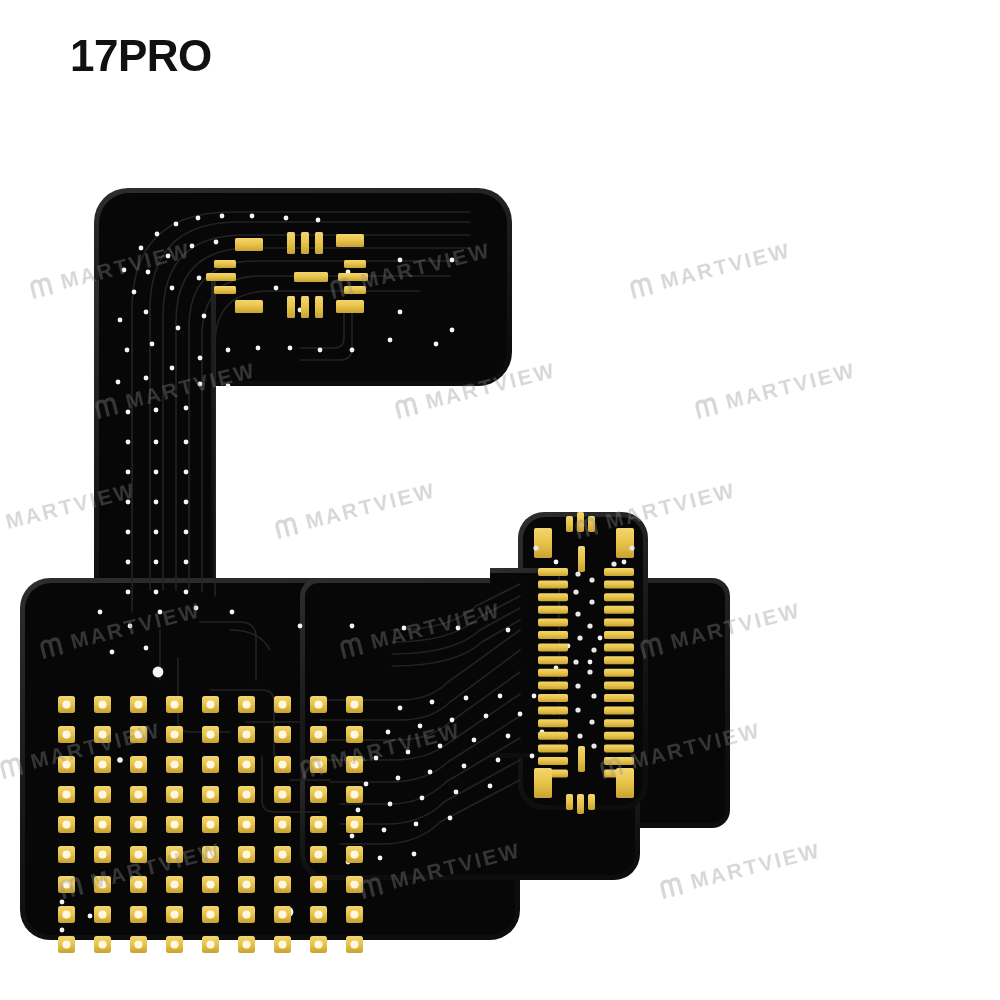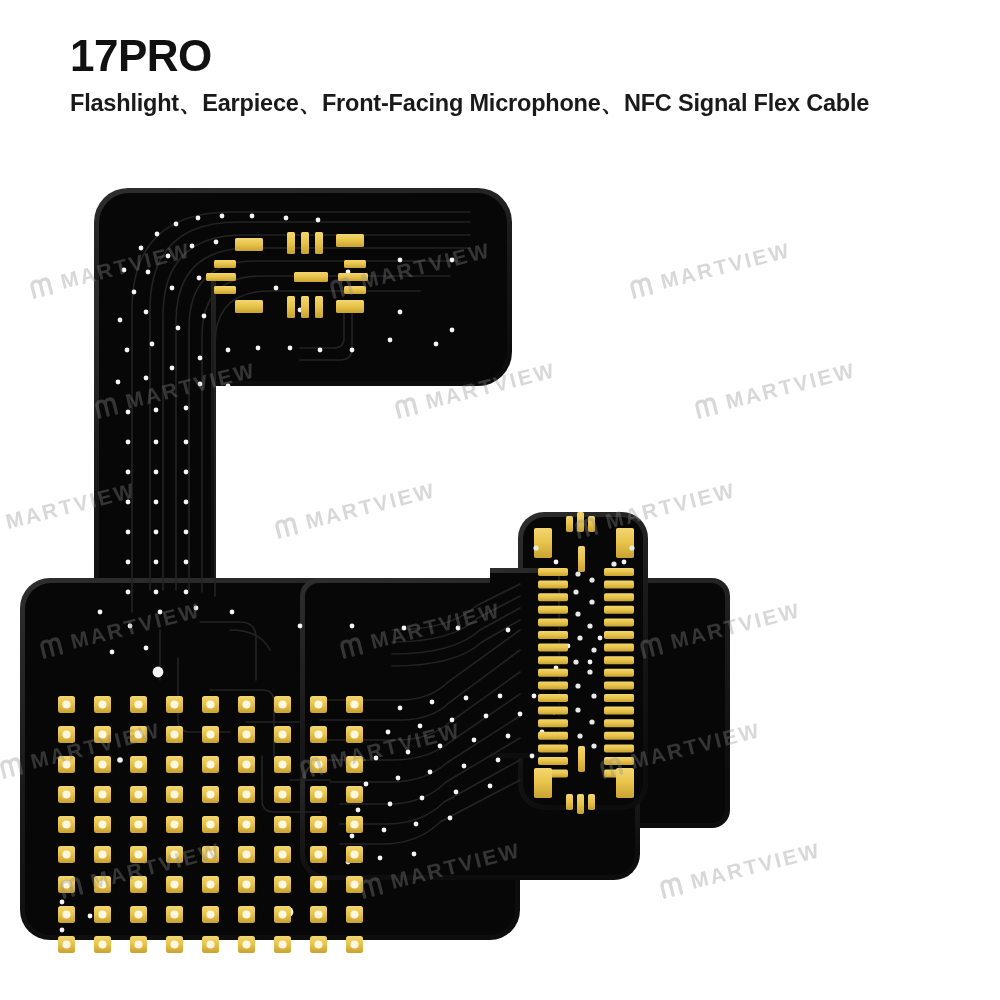--- a/index.html
+++ b/index.html
@@ -50,21 +50,20 @@
   }
   .wm .wm-logo svg{display:block;width:23px;height:23px;}
 </style>
 </head>
 <body>
 
 <div id="page">
 
   <div class="header">
     <div class="title">17PRO</div>
-    <div class="subtitle">Flashlight、Earpiece、Front-Facing Microphone、NFC Signal Flex Cable</div>
   </div>
 
   <div class="stage">
     <svg class="board" viewBox="0 0 1000 840" xmlns="http://www.w3.org/2000/svg">
       <defs>
         <linearGradient id="goldGrad" x1="0" y1="0" x2="0" y2="1">
           <stop offset="0%" stop-color="#F3D670"></stop>
           <stop offset="48%" stop-color="#E8C44A"></stop>
           <stop offset="100%" stop-color="#C9A233"></stop>
         </linearGradient>

